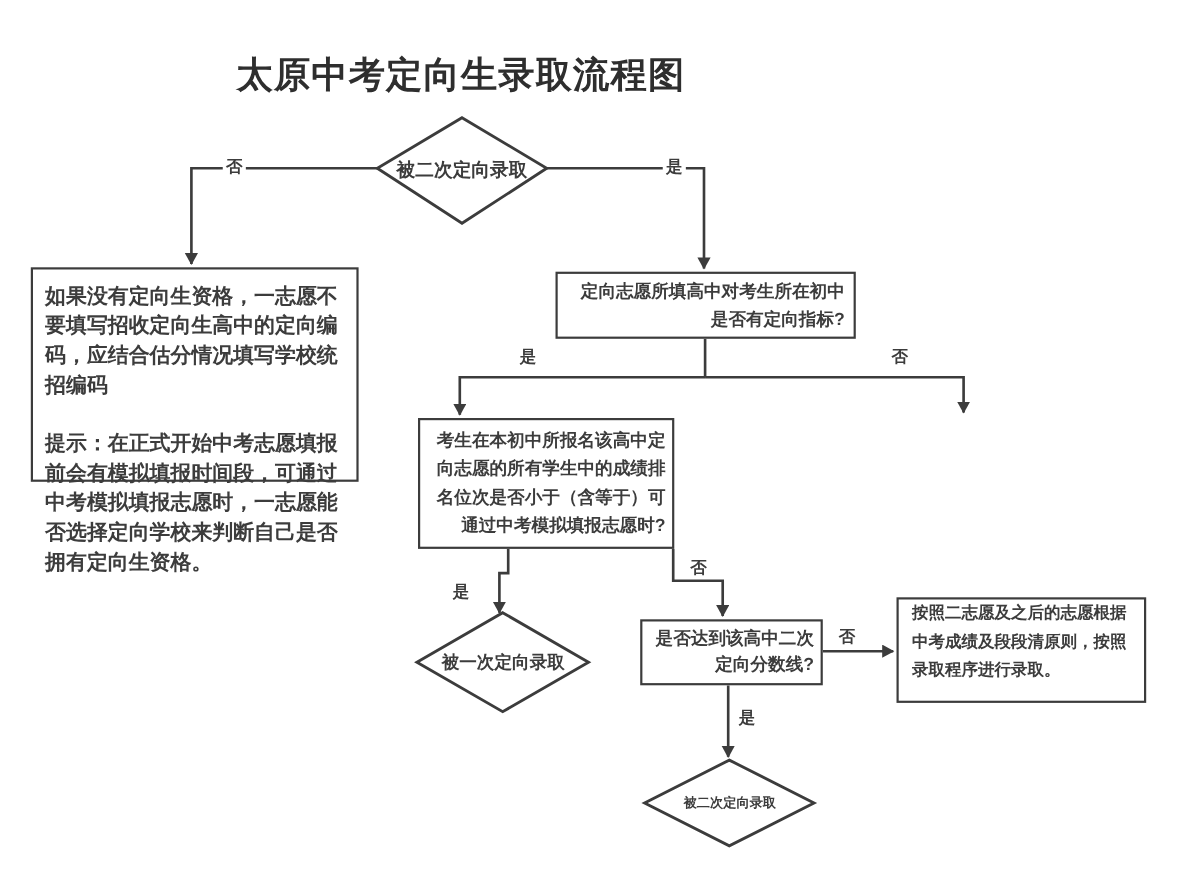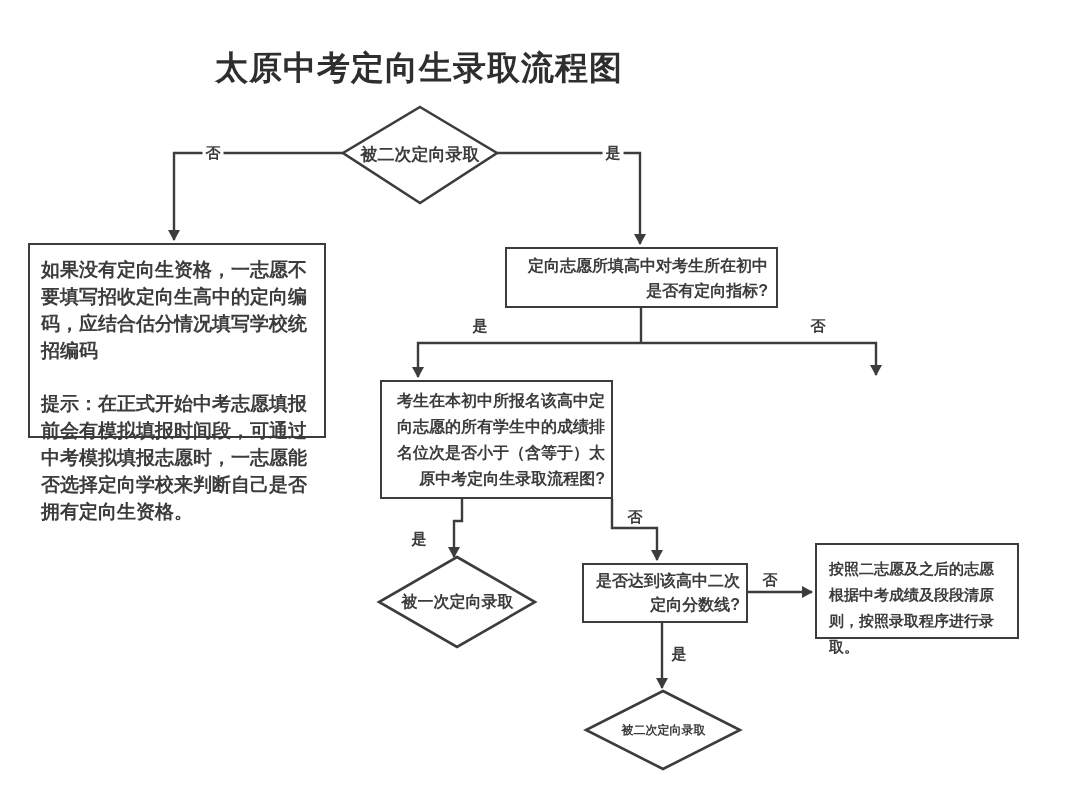--- a/index.html
+++ b/index.html
@@ -14,21 +14,21 @@
            color:var(--title-ink); letter-spacing:1px; white-space:nowrap;margin-top:16px; }
   .box { position:absolute; border:2.5px solid var(--ink); background:var(--bg);
          color:var(--ink); font-weight:600; }
   .center { display:flex; align-items:center; justify-content:center; text-align:right; }
   #b-noqual     { left:28px;  top:243px; width:298px; height:195px; padding:11px 11px; font-size:19px;  line-height:27px; }
   #b-noqual .tip{ margin-top:26px; }
   #b-quota      { left:505px; top:247px; width:273px; height:61px;  padding:2px 8px;  font-size:16px;  line-height:25px; }
   #b-rank       { left:380px; top:380px; width:233px; height:119px; padding:2px 6px;  font-size:16px;  line-height:26px; }
   #b-noquota    { left:726px; top:378px; width:307px; height:93px;  padding:7px 10px; font-size:15.5px;line-height:26px; }
   #b-secondline { left:582px; top:563px; width:166px; height:60px;  padding:12px 6px;  font-size:16px;  line-height:24px; }
-  #b-fallback   { left:815px; top:543px; width:204px; height:96px;  padding:11px 12px; font-size:15px;  line-height:26px; }
+  #b-fallback   { left:815px; top:543px; width:227px; height:96px;  padding:0 12px; font-size:15px;  line-height:26px; }
   .dtext { position:absolute; display:flex; align-items:center; justify-content:center;
            text-align:center; color:var(--ink); font-weight:700; }
   #d1 { left:350px; top:131px; width:140px; height:46px; font-size:17px; }
   #d2 { left:385px; top:580px; width:145px; height:45px; font-size:16px; }
   #d3 { left:591px; top:708px; width:145px; height:45px; font-size:12px; }
   .elabel { position:absolute; transform:translate(-50%,-50%); font-size:15px; font-weight:700;
             color:var(--ink); background:var(--bg); padding:0 3px; line-height:1; }
   #lbl-no1  { left:213px; top:152px; }
   #lbl-yes1 { left:613px; top:152px; }
   #lbl-yes2 { left:480px; top:325px; }
@@ -68,21 +68,21 @@
   </svg>
 
   <div class="title">太原中考定向生录取流程图</div>
 
   <div class="box" id="b-noqual">
     <p>如果没有定向生资格，一志愿不要填写招收定向生高中的定向编码，应结合估分情况填写学校统招编码</p>
     <p class="tip">提示：在正式开始中考志愿填报前会有模拟填报时间段，可通过中考模拟填报志愿时，一志愿能否选择定向学校来判断自己是否拥有定向生资格。</p>
   </div>
 
   <div class="box center" id="b-quota">定向志愿所填高中对考生所在初中是否有定向指标?</div>
-  <div class="box center" id="b-rank">考生在本初中所报名该高中定向志愿的所有学生中的成绩排名位次是否小于（含等于）太原中考定向生录取流程图?</div>
+  <div class="box center" id="b-rank">考生在本初中所报名该高中定向志愿的所有学生中的成绩排名位次是否小于（含等于）可通过中考模拟填报志愿时?</div>
   <div class="box center" id="b-secondline">是否达到该高中二次定向分数线?</div>
   <div class="box" id="b-fallback">按照二志愿及之后的志愿根据中考成绩及段段清原则，按照录取程序进行录取。</div>
 
   <div class="dtext" id="d1">被二次定向录取</div>
   <div class="dtext" id="d2">被一次定向录取</div>
   <div class="dtext" id="d3">被二次定向录取</div>
 
   <span class="elabel" id="lbl-no1">否</span>
   <span class="elabel" id="lbl-yes1">是</span>
   <span class="elabel" id="lbl-yes2">是</span>

